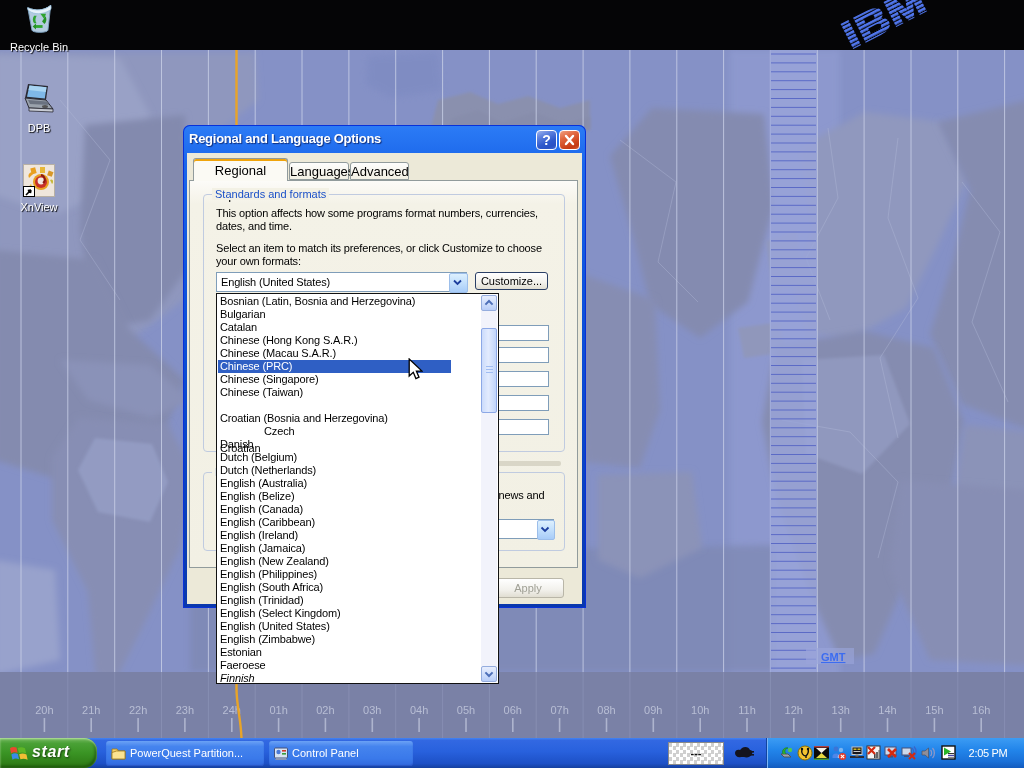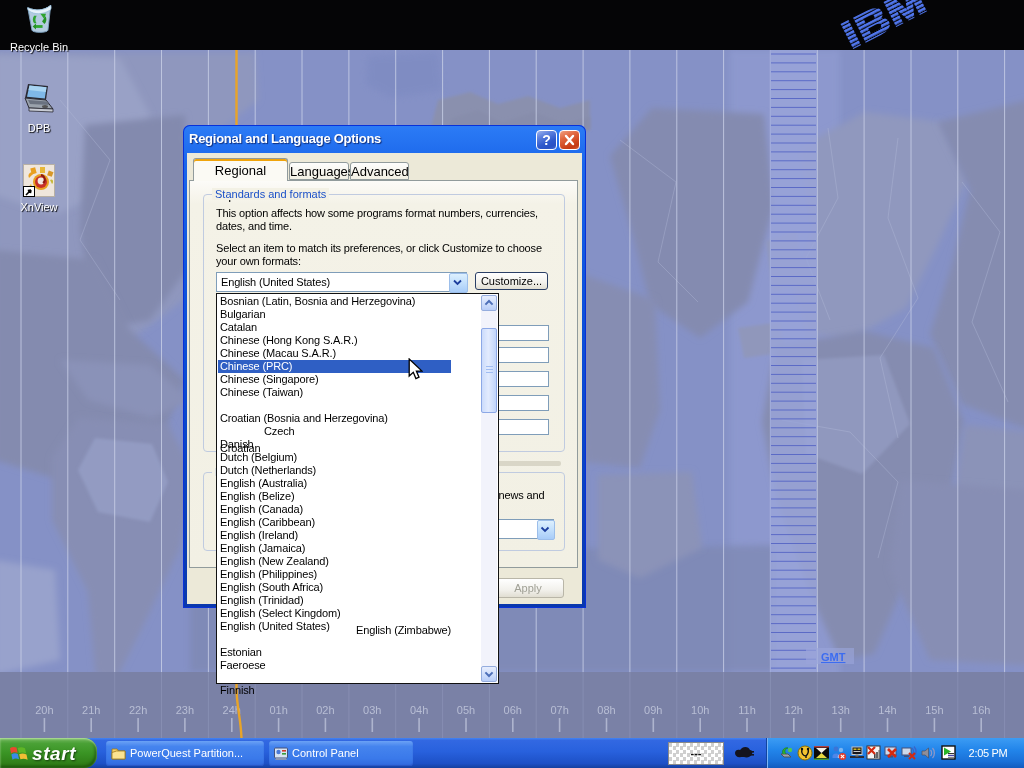--- a/index.html
+++ b/index.html
@@ -340,24 +340,24 @@
 <div class="li" style="top:209px;">English (Canada)</div>
 <div class="li" style="top:222px;">English (Caribbean)</div>
 <div class="li" style="top:235px;">English (Ireland)</div>
 <div class="li" style="top:248px;">English (Jamaica)</div>
 <div class="li" style="top:261px;">English (New Zealand)</div>
 <div class="li" style="top:274px;">English (Philippines)</div>
 <div class="li" style="top:287px;">English (South Africa)</div>
 <div class="li" style="top:300px;">English (Trinidad)</div>
 <div class="li" style="top:313px;">English (Select Kingdom)</div>
 <div class="li" style="top:326px;">English (United States)</div>
-<div class="li" style="top:330px;text-align:right;">English (Zimbabwe)</div>
+<div class="li" style="top:339px;">English (Zimbabwe)</div>
 <div class="li" style="top:352px;">Estonian</div>
 <div class="li" style="top:365px;">Faeroese</div>
-<div class="li" style="top:390px;">Finnish</div>
+<div class="li" style="top:378px;font-style:italic;">Finnish</div>
 <div style="position:absolute;right:1px;top:1px;width:16px;height:387px;background:#F2F3FB;">
 <div style="position:absolute;left:0;top:0;width:16px;height:16px;border:1px solid #95ADDE;border-radius:2px;box-sizing:border-box;background:linear-gradient(180deg,#E8EEFD,#CCDCFB 60%,#B8CDF8);"><svg width="14" height="14" viewBox="0 0 14 14">
           <path d="M3.4,8.6 L7,5 L10.6,8.6" stroke="#4D6FB8" stroke-width="2" fill="none"></path>
         </svg></div>
 <div style="position:absolute;left:0;bottom:0;width:16px;height:16px;border:1px solid #95ADDE;border-radius:2px;box-sizing:border-box;background:linear-gradient(180deg,#E8EEFD,#CCDCFB 60%,#B8CDF8);"><svg width="14" height="14" viewBox="0 0 14 14">
           <path d="M3.4,5.4 L7,9 L10.6,5.4" stroke="#4D6FB8" stroke-width="2" fill="none"></path>
         </svg></div>
 <div style="position:absolute;left:0;top:33px;width:16px;height:85px;border:1px solid #8CA8E6;border-radius:2px;box-sizing:border-box;background:linear-gradient(90deg,#CBDBFB,#E2EBFE 45%,#C0D4FA);">
 <div style="position:absolute;left:4px;top:37px;width:7px;height:8px;background:repeating-linear-gradient(180deg,#9FBCF2 0,#9FBCF2 1px,transparent 1px,transparent 3px);"></div>
       </div>
@@ -367,21 +367,21 @@
 <div id="bar">
   <div id="startbtn" style="position:absolute;left:0;top:0;width:97px;height:30px;border-radius:0 13px 13px 0;
    background:linear-gradient(180deg,#75b961 0%,#4aa136 18%,#3a9424 50%,#2f7d17 88%,#256a10 100%);
    box-shadow:inset 0 1px 2px #b7e3a2, inset -2px -2px 3px #1e5a0c;">
     <svg width="22" height="22" style="position:absolute;left:8px;top:4px" viewBox="0 0 22 22">
         <path d="M2,6.2 C4,4.8 6,4.6 8.5,5.6 L9.6,10.8 C7,9.8 5,10 3.1,11.4 Z" fill="#E8492F"></path>
 <path d="M9.7,5.9 C12,4.9 14.5,4.9 17,6.2 L18.2,11.5 C15.6,10.2 13.2,10.1 10.9,11 Z" fill="#5FB626"></path>
 <path d="M3.4,12.6 C5.3,11.2 7.3,11 9.9,11.9 L11,17.2 C8.4,16.2 6.3,16.4 4.5,17.8 Z" fill="#3B8AE8"></path>
 <path d="M11.2,12.2 C13.5,11.2 16,11.2 18.5,12.5 L19.6,17.8 C17,16.5 14.7,16.4 12.4,17.3 Z" fill="#F2BE35"></path>
       </svg>
-    <span style="position:absolute;left:32px;top:5px;color:#fff;font-size:19px;font-weight:bold;font-style:italic;letter-spacing:0.6px;text-shadow:1px 1px 2px rgba(0,0,0,.55);">start</span>
+    <span style="position:absolute;left:32px;top:5px;color:#fff;font-size:16px;font-weight:bold;font-style:italic;letter-spacing:0.6px;text-shadow:1px 1px 2px rgba(0,0,0,.55);">start</span>
   </div>
   <div class="task" style="left:106px;width:158px;"><svg class="ticon" width="15" height="13" viewBox="0 0 15 13">
         <path d="M1,2 L6,2 L7.5,4 L14,4 L14,12 L1,12 Z" fill="#F6D06A" stroke="#A07818" stroke-width="0.8"></path>
         <path d="M1,5.5 L5.5,4 L14,4 L14,12 L1,12 Z" fill="#FBE391" stroke="#A07818" stroke-width="0.8"></path>
       </svg>PowerQuest Partition...</div>
   <div class="task" style="left:269px;width:144px;"><svg class="ticon" width="14" height="13" viewBox="0 0 14 13">
         <rect x="0.5" y="1" width="13" height="10" rx="1" fill="#d8e4f2" stroke="#44517a"></rect>
         <circle cx="4.5" cy="5" r="2.2" fill="#4a7ad8"></circle>
         <rect x="8" y="3" width="4" height="1.6" fill="#d03a2a"></rect>
         <rect x="8" y="6" width="4" height="1.6" fill="#3a9a3a"></rect>

